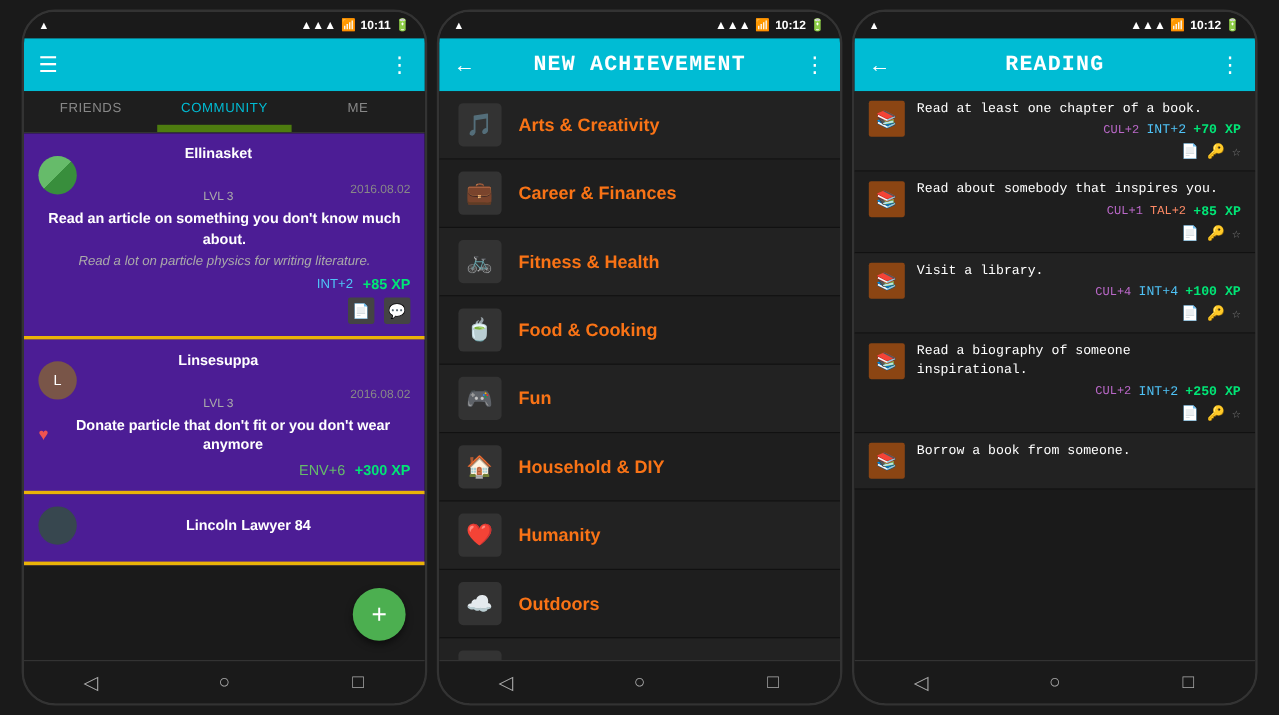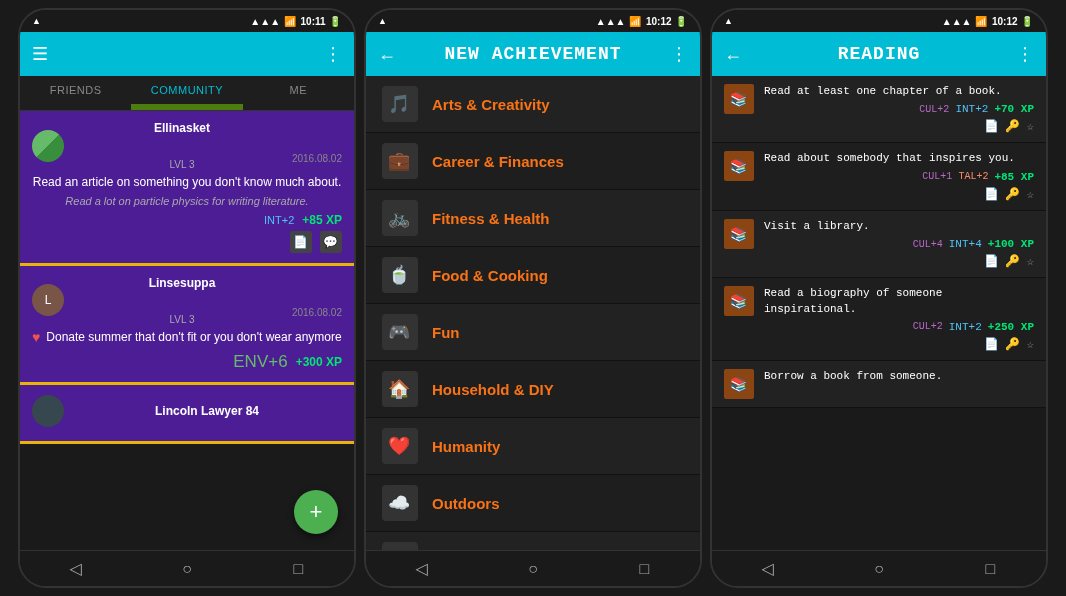--- a/index.html
+++ b/index.html
@@ -137,42 +137,42 @@
     }
 
     .user-info { flex: 1; }
     .username { font-size: 12px; color: #fff; font-weight: bold; }
     .user-level { font-size: 10px; color: #aaa; margin-top: 24px; }
     .feed-date { font-size: 10px; color: #888; margin-top: 25px; }
 
     .feed-title {
       font-size: 12px;
       color: #fff;
-      font-weight: normal;
+      font-weight: bold;
       margin: 4px 0;
       line-height: 1.4;
     }
 
     .feed-note {
       font-size: 11px;
       color: #aaa;
       margin: 4px 0;
       font-style: italic;
     }
 
     .feed-stats {
       display: flex;
       align-items: center;
       justify-content: flex-end;
       gap: 8px;
       margin-top: 6px;
     }
 
     .stat-int { color: #4fc3f7; font-size: 11px; }
-    .stat-env { color: #66bb6a; font-size: 17px; }
+    .stat-env { color: #66bb6a; font-size: 12px; }
     .stat-xp { color: #00e676; font-size: 12px; font-weight: bold; }
 
     .feed-actions {
       display: flex;
       gap: 8px;
       justify-content: flex-end;
       margin-top: 4px;
     }
 
     .action-icon {
@@ -381,21 +381,21 @@
         <div class="feed-user-row">
           <div class="avatar" style="background:#795548;">L</div>
           <div class="user-info">
             <div class="username">Linsesuppa</div>
             <div class="user-level">LVL 3</div>
           </div>
           <div class="feed-date">2016.08.02</div>
         </div>
         <div style="display:flex;align-items:center;margin:4px 0;">
           <span class="heart-icon">♥</span>
-          <div class="feed-title" style="margin:0;">Donate summer that don't fit or you don't wear anymore</div>
+          <div class="feed-title" style="margin:0;">Donate particle that don't fit or you don't wear anymore</div>
         </div>
         <div class="feed-stats">
           <span class="stat-env">ENV+6</span>
           <span class="stat-xp">+300 XP</span>
         </div>
       </div>
 
       <div class="feed-item">
         <div class="feed-user-row">
           <div class="avatar-pixel" style="background:#37474f;border-radius:50%;"></div>

